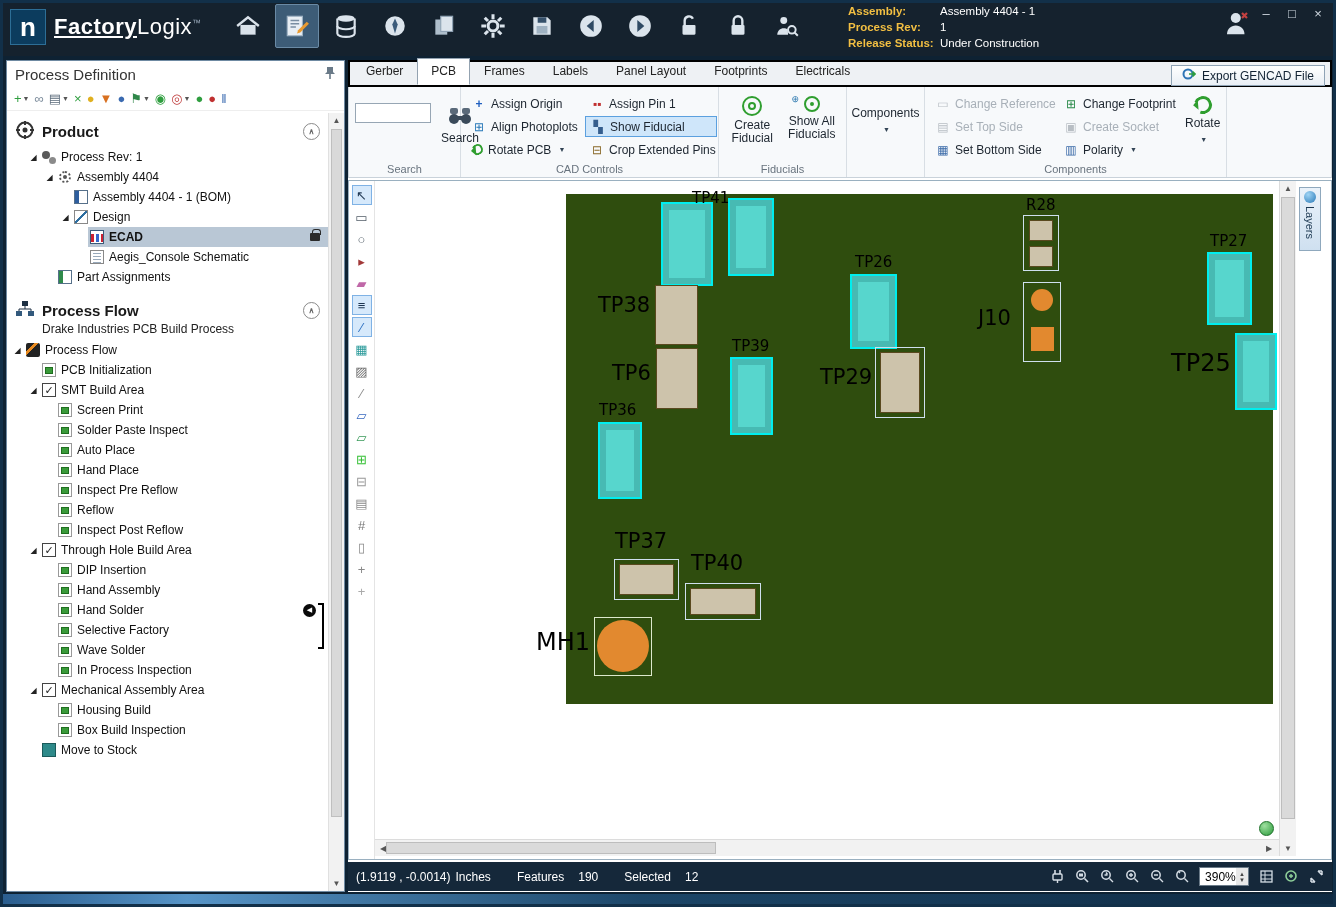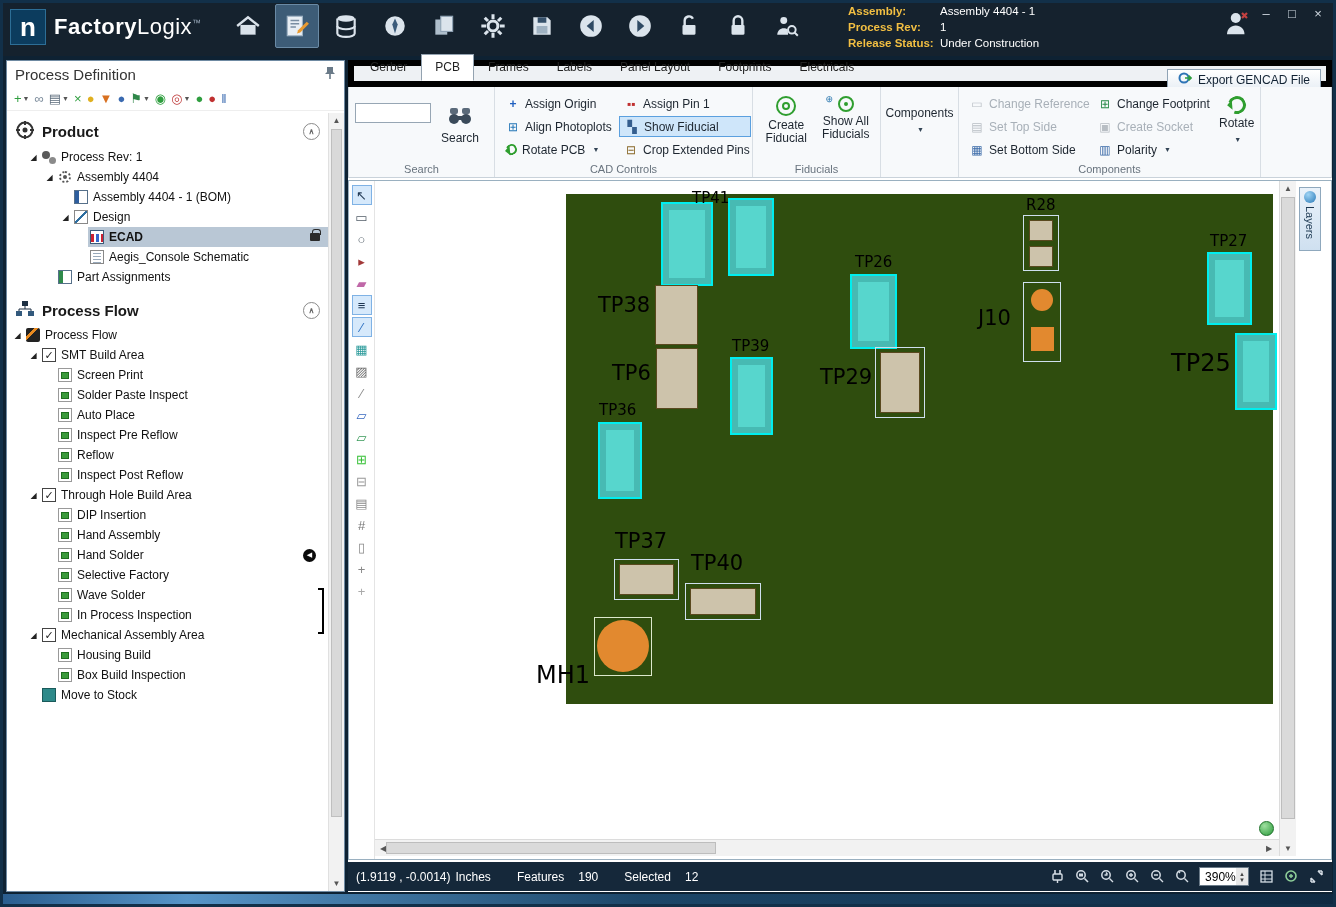--- a/index.html
+++ b/index.html
@@ -10,21 +10,21 @@
   .frame { position:absolute; inset:0; border:3px solid #123049; pointer-events:none; z-index:60; }
   .bottom-chrome { position:absolute; left:0; right:0; bottom:0; height:13px; z-index:55;
     background:linear-gradient(90deg,#2a5d8e 0%,#5795c8 14%,#1c4668 48%,#0f2a42 100%); }
 
   
   .titlebar { position:absolute; left:0; top:0; width:1336px; height:56px; background:#15222e; }
   .logo { position:absolute; left:10px; top:9px; display:flex; align-items:center; gap:8px; }
   .logo-mark { width:36px; height:36px; background:#0c3c5e; border:1px solid #2d6e96; color:#fff;
     font-size:26px; font-weight:bold; display:flex; align-items:center; justify-content:center; }
   .logo-text { color:#fff; font-size:22px; letter-spacing:.5px; }
-  .logo-text .fl-b { font-weight:bold; }
+  .logo-text .fl-b { font-weight:bold;text-decoration:underline; }
   .logo-text sup { font-size:9px; color:#9ab; }
   .tb-icons { position:absolute; left:226px; top:4px; display:flex; gap:5px; }
   .tb-icon { width:44px; height:44px; display:flex; align-items:center; justify-content:center; border-radius:2px; }
   .tb-icon.active { background:#3d5c77; border:1px solid #6a8aa5; }
   .asm-info { position:absolute; left:848px; top:4px; display:grid; grid-template-columns:92px auto; row-gap:1px; }
   .asm-label { color:#f2bf42; font-weight:bold; font-size:11.5px; line-height:15px; }
   .asm-value { color:#fff; font-size:11.5px; line-height:15px; }
   .user-btn { position:absolute; right:84px; top:8px; }
   .win-btns { position:absolute; right:10px; top:6px; display:flex; gap:10px; color:#cfd8e0; font-size:13px; }
   .win-btn { width:16px; text-align:center; cursor:default; }
@@ -76,21 +76,21 @@
   .ti-stock { background:#2e8a8a; border:1px solid #1a5a5a; }
   .lock-glyph { margin-left:auto; margin-right:6px; width:10px; height:8px; background:#2a2a2a; border-radius:1px; position:relative; flex:0 0 10px; }
   .lock-glyph::before { content:""; position:absolute; left:1.5px; top:-4px; width:7px; height:5px;
     border:1.5px solid #2a2a2a; border-bottom:none; border-radius:3px 3px 0 0; }
   .flow-marker { margin-left:auto; margin-right:12px; width:13px; height:13px; border-radius:50%; background:#0a0a0a;
     color:#fff; font-size:7px; display:flex; align-items:center; justify-content:center; flex:0 0 13px; }
   .bracket { position:absolute; right:4px; width:6px; height:46px; border:2px solid #000; border-left:none; }
 
   
   .marea { position:absolute; left:348px; top:60px; width:984px; height:832px; background:#fff; }
-  .tabstrip { position:relative; height:27px; background:#eef1f4; border:6px solid #000000; display:flex; align-items:flex-end; padding-left:2px; }
+  .tabstrip { position:relative; height:27px; background:#eef1f4; border:2px solid #000000; display:flex; align-items:flex-end; padding-left:2px; }
   .tab { padding:5px 13px 6px 13px; font-size:12px; color:#222; border:1px solid transparent; }
   .tab.active { background:#fff; border:1px solid #93a2b0; border-bottom:1px solid #fff; font-weight:normal; }
   .export-btn { position:absolute; right:5px; top:3px; height:21px; display:flex; align-items:center; gap:6px;
     background:linear-gradient(#ffffff,#e9eff5); border:1px solid #8fa3b5; padding:0 10px; font-size:12px; color:#123; }
 
   .ribbon { position:absolute; left:0; top:27px; width:984px; height:91px; background:#f7f9fb; border:1px solid #c9d2da; border-top:none; display:flex; }
   .rgroup { position:relative; border-right:1px solid #d8dee4; padding:6px 6px 16px 6px; }
   .rgroup-label { position:absolute; bottom:2px; left:0; right:0; text-align:center; font-size:11px; color:#68737e; }
   .sbtn { display:flex; align-items:center; gap:5px; font-size:12px; color:#1d2630; padding:2px 5px; white-space:nowrap; height:21px; }
   .sbtn.hl { background:#cfe6fa; border:1px solid #5ba0df; }
@@ -380,29 +380,37 @@
     <div class="section-head" style="margin-top:6px;">
       <span><svg width="20" height="18">
             <rect x="7" y="1" width="6" height="5" fill="#1d2f42"></rect>
             <rect x="1" y="11" width="6" height="5" fill="#33597c"></rect>
             <rect x="13" y="11" width="6" height="5" fill="#33597c"></rect>
             <path d="M10 6v3M4 11V9h12v2" stroke="#1d2f42" fill="none"></path>
           </svg></span>
       <span>Process Flow</span>
       <span class="circ-arrow">∧</span>
     </div>
+    <div class="pf-sub">Drake Industries PCB Build Process</div>
     <div class="tree" id="flow-tree">
         <div class="trow" style="padding-left: 4px;">
           <span class="expander">◢</span>
           <span class="rowinner">
             <span class="ti ti-flow"></span>
             <span class="tlabel">Process Flow</span>
           </span>
         </div>
         <div class="trow" style="padding-left: 20px;">
+          <span class="expander"></span>
+          <span class="rowinner">
+            <span class="ti ti-step-pcb"></span>
+            <span class="tlabel">PCB Initialization</span>
+          </span>
+        </div>
+        <div class="trow" style="padding-left: 20px;">
           <span class="expander">◢</span>
           <span class="rowinner">
             <span class="ti ti-area"></span>
             <span class="tlabel">SMT Build Area</span>
           </span>
         </div>
         <div class="trow" style="padding-left: 36px;">
           <span class="expander"></span>
           <span class="rowinner">
             <span class="ti ti-step"></span>
@@ -414,20 +422,27 @@
           <span class="rowinner">
             <span class="ti ti-step"></span>
             <span class="tlabel">Solder Paste Inspect</span>
           </span>
         </div>
         <div class="trow" style="padding-left: 36px;">
           <span class="expander"></span>
           <span class="rowinner">
             <span class="ti ti-step"></span>
             <span class="tlabel">Auto Place</span>
+          </span>
+        </div>
+        <div class="trow" style="padding-left: 36px;">
+          <span class="expander"></span>
+          <span class="rowinner">
+            <span class="ti ti-step"></span>
+            <span class="tlabel">Hand Place</span>
           </span>
         </div>
         <div class="trow" style="padding-left: 36px;">
           <span class="expander"></span>
           <span class="rowinner">
             <span class="ti ti-step"></span>
             <span class="tlabel">Inspect Pre Reflow</span>
           </span>
         </div>
         <div class="trow" style="padding-left: 36px;">
@@ -550,21 +565,21 @@
       <span><svg width="14" height="14">
             <circle cx="6" cy="7" r="4.5" fill="none" stroke="#2e75b6" stroke-width="2"></circle>
             <path d="M7 7h6M10.5 4.5 13 7l-2.5 2.5" stroke="#2e9e3f" stroke-width="1.6" fill="none"></path>
           </svg></span>
       <span>Export GENCAD File</span>
     </div>
   </div>
 
   <div class="ribbon">
 
-    <div class="rgroup" style="width:146px;">
+    <div class="rgroup" style="width:112px;">
       <div style="display:flex;gap:6px;align-items:flex-start;padding-top:10px;">
         <input class="search-input" value="" style="">
         <div class="bigbtn">
           <span><svg width="28" height="20">
                 <rect x="4" y="2" width="8" height="6" rx="2" fill="#5a6a7a"></rect>
                 <rect x="16" y="2" width="8" height="6" rx="2" fill="#5a6a7a"></rect>
                 <circle cx="8" cy="13" r="5" fill="#3a4a5a"></circle>
                 <circle cx="20" cy="13" r="5" fill="#3a4a5a"></circle>
                 <rect x="11" y="10" width="6" height="4" fill="#3a4a5a"></rect>
               </svg></span>
@@ -726,21 +741,21 @@
           <div class="inner-pad" style="left: 4px; top: 4px; width: 55px; height: 31px;"></div>
         </div>
         <span class="comp-label lg" style="left: 240px; top: 348px;">TP37</span>
         <div class="comp comp-box" style="left: 310px; top: 402px; width: 76px; height: 37px;">
           <div class="inner-pad" style="left: 4px; top: 4px; width: 66px; height: 27px;"></div>
         </div>
         <span class="comp-label lg" style="left: 316px; top: 370px;">TP40</span>
         <div class="comp comp-box-thin" style="left: 219px; top: 436px; width: 58px; height: 59px;">
           <div class="oc" style="left: 2px; top: 2px; width: 52px; height: 52px;"></div>
         </div>
-        <span class="comp-label xl" style="left: 161px; top: 447px; margin-top: 33px;">MH1</span>
+        <span class="comp-label xl" style="left: 161px; top: 447px;">MH1</span>
       </div>
     <div class="vscroll">
       <div class="scr-arrow">▲</div>
       <div class="vthumb"></div>
       <div class="scr-arrow" style="position:absolute;bottom:0;left:0;right:0;">▼</div>
     </div>
     <div class="hscroll">
       <span class="hs-arrow">◀</span>
       <div class="hthumb"></div>
       <span class="hs-arrow hs-right">▶</span>

